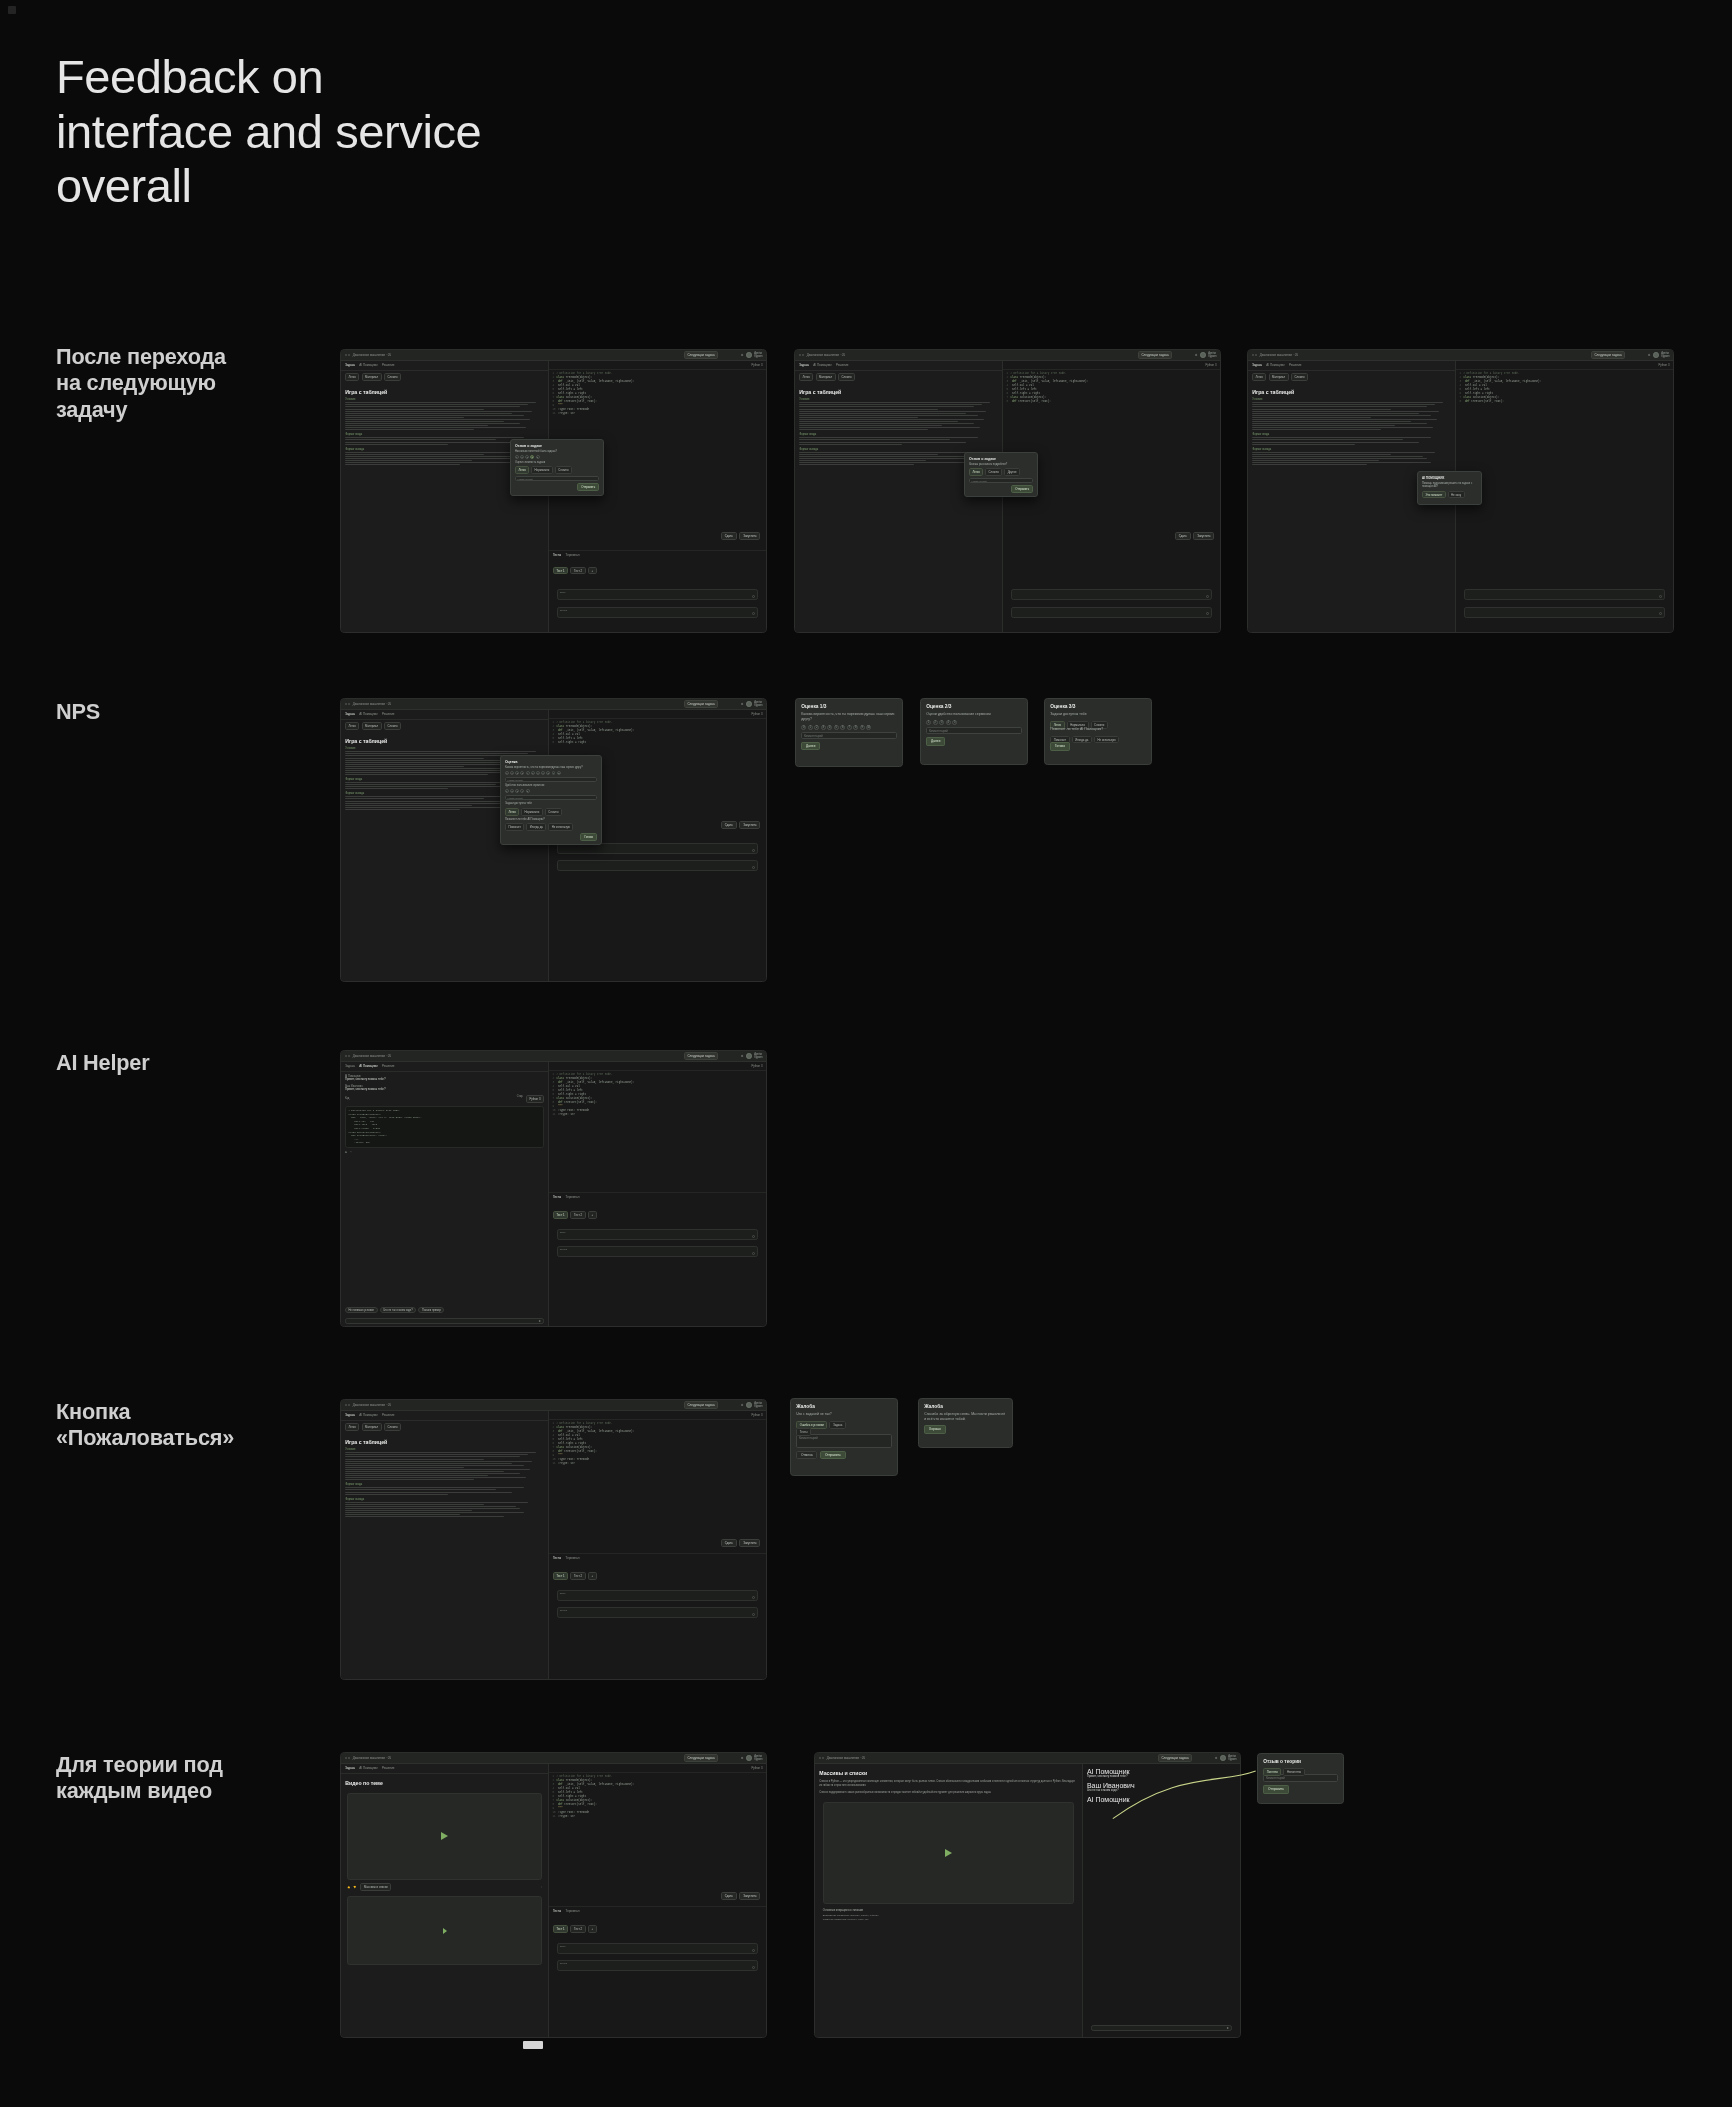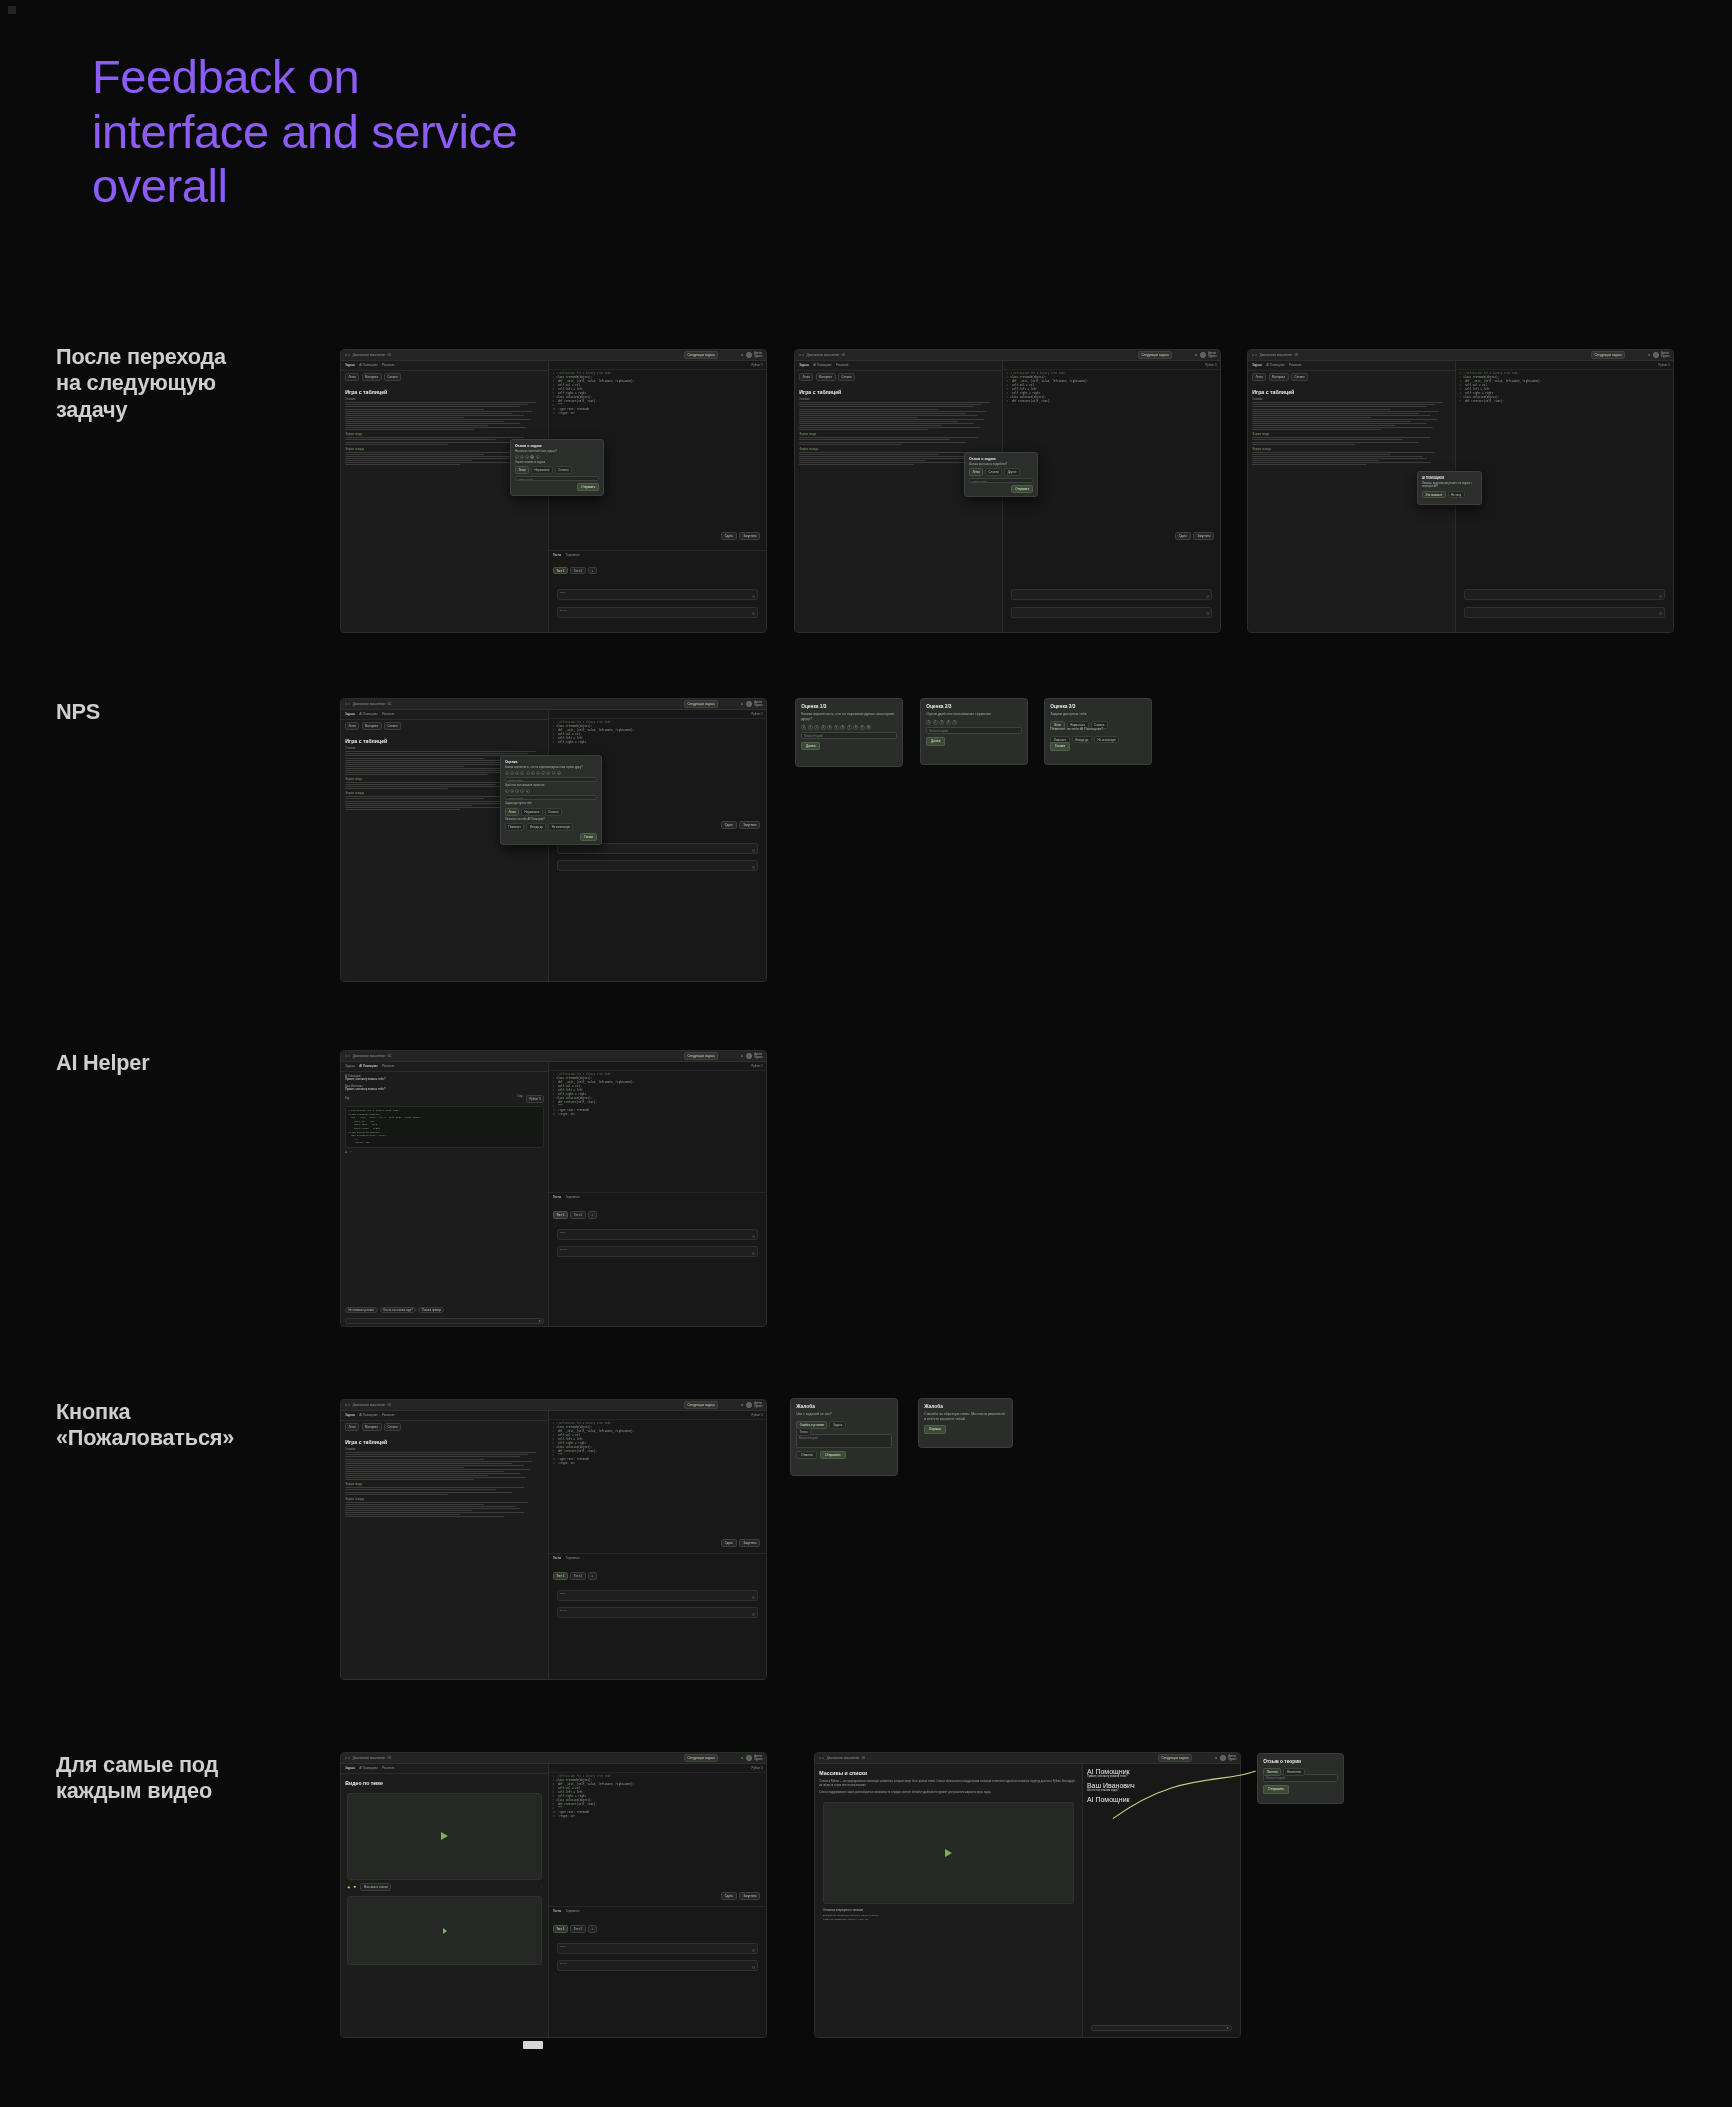--- a/index.html
+++ b/index.html
@@ -11,23 +11,22 @@
   }
   body { width: 1732px; height: 2108px; position: relative; overflow: hidden; }
 
   .page-title {
     position: absolute;
     left: 56px; top: 50px;
     font-size: 47px;
     line-height: 1.16;
     font-weight: 400;
     letter-spacing: -0.4px;
-    color: #8b5cf6;
+    color: #e5e5e5;
     white-space: pre-line;
-    margin-left: 36px;
   }
 
   .corner-mark {
     position: absolute; left: 7.8px; top: 6px;
     width: 7.8px; height: 7.8px; background: #242424; border-radius: 0.9px;
   }
 
   .section-label {
     position: absolute;
     left: 56px;
@@ -213,21 +212,21 @@
 interface and service
 overall</div>
 
 <div class="section-label" style="top:344px">После перехода
 на следующую
 задачу</div>
 <div class="section-label" style="top:699px">NPS</div>
 <div class="section-label" style="top:1050px">AI Helper</div>
 <div class="section-label" style="top:1399px">Кнопка
 «Пожаловаться»</div>
-<div class="section-label" style="top:1752px">Для самые под
+<div class="section-label" style="top:1752px">Для теории под
 каждым видео</div>
 
 <div class="win" style="left:340px; top:349px; width:427px; height:284px;">
   <div class="win-top">
     <div class="dots">
         <i class="dot"></i>
         <i class="dot"></i>
       </div>
     <span class="tt">Диалоговое мышление · 05</span>
     <div class="spacer"></div>

